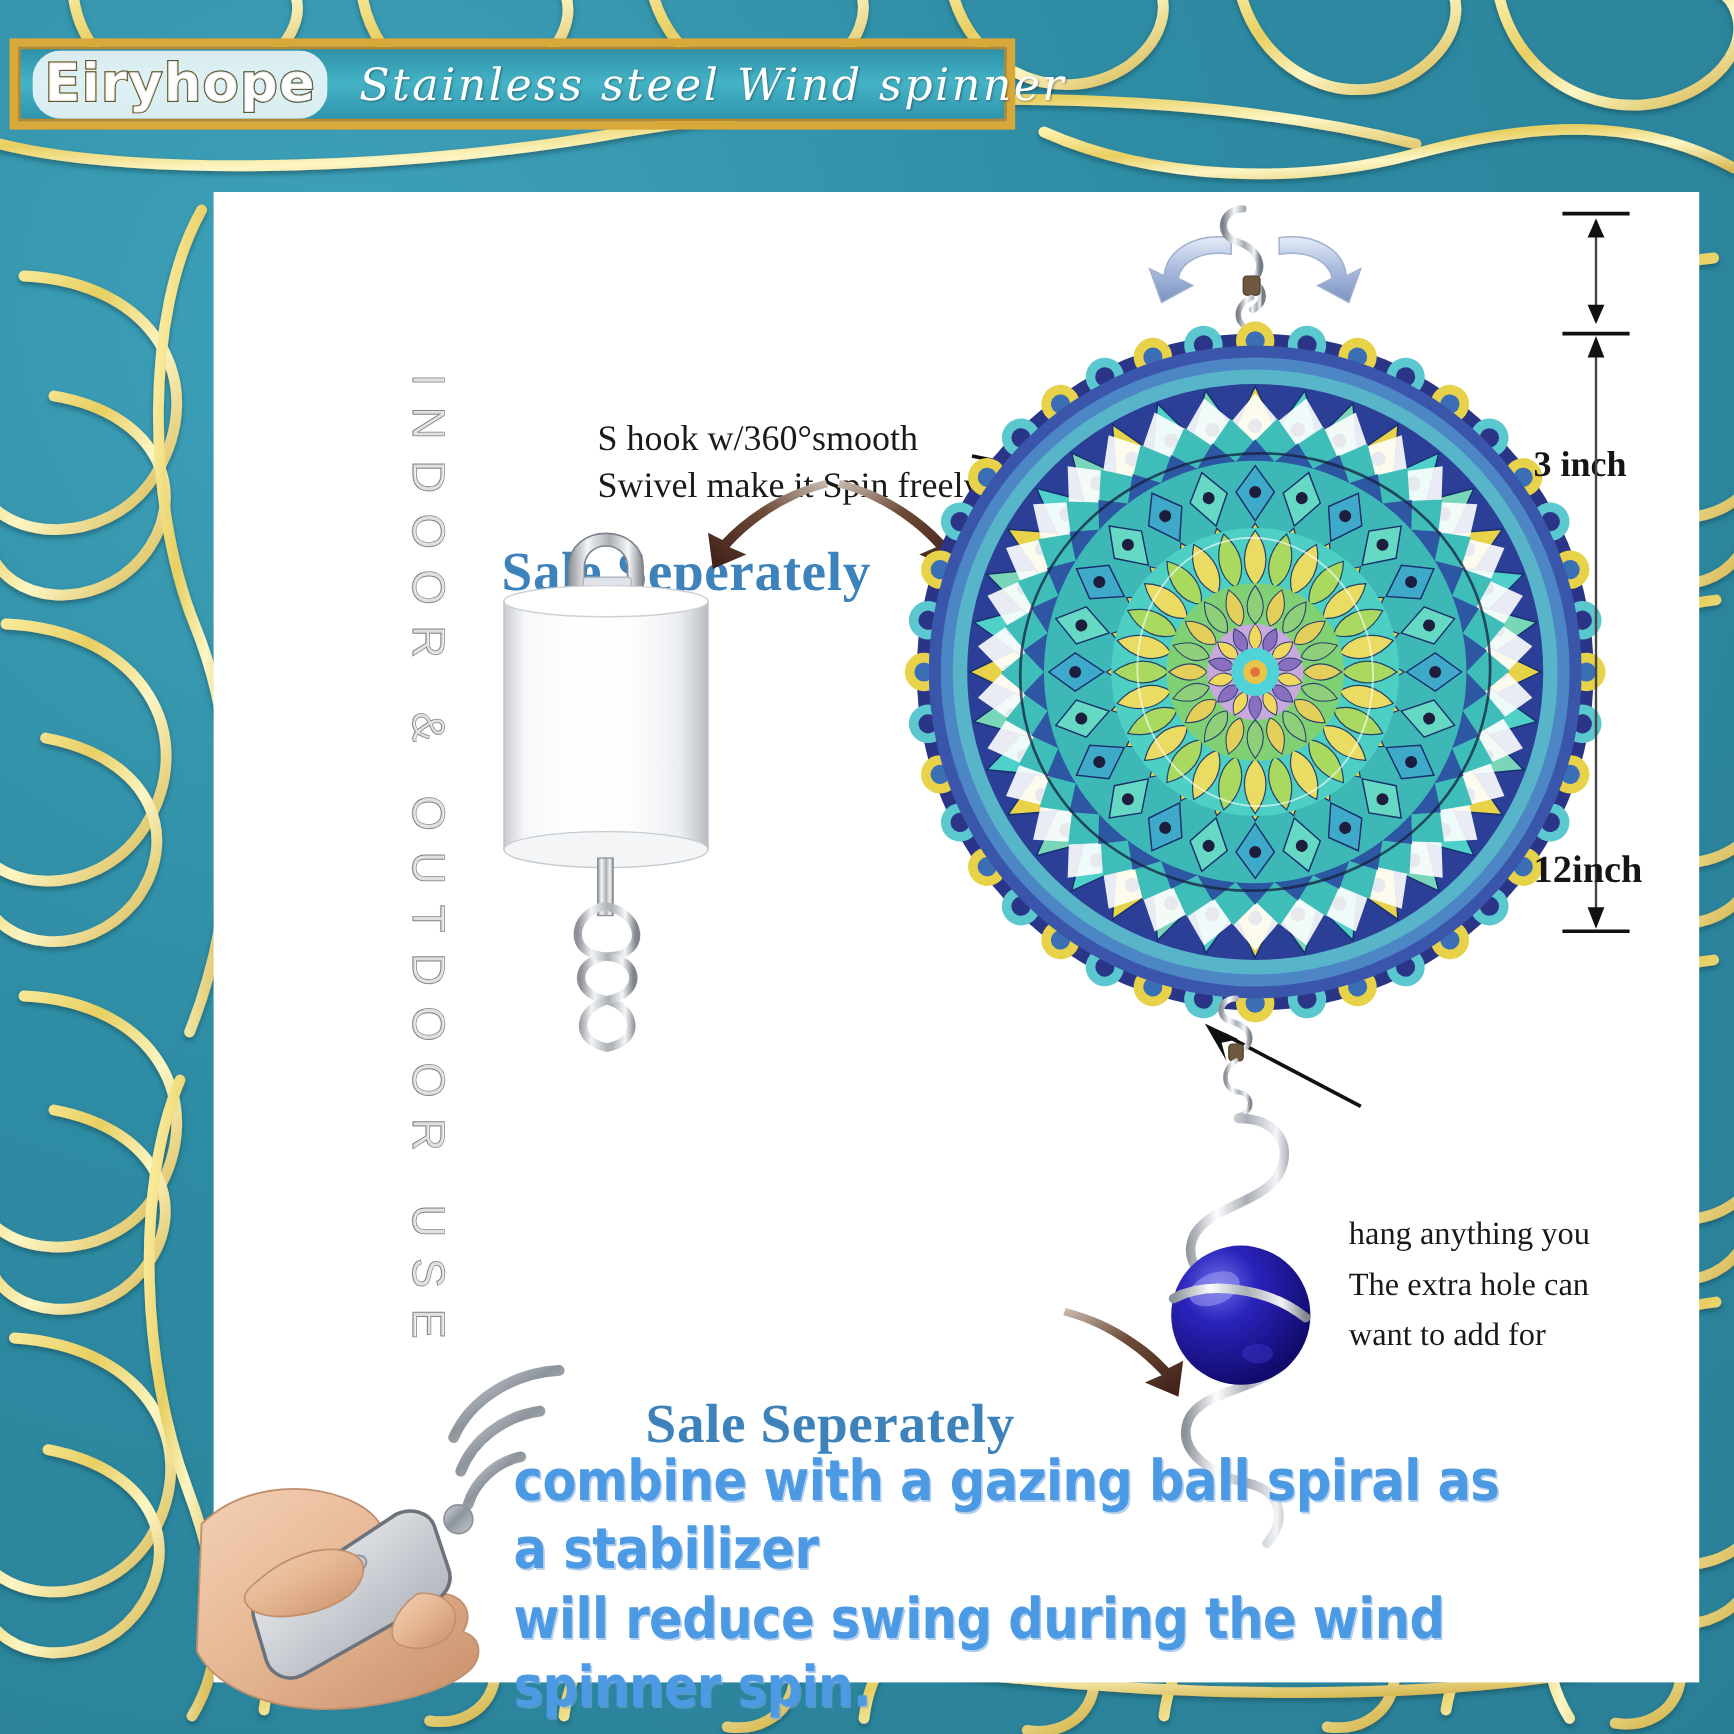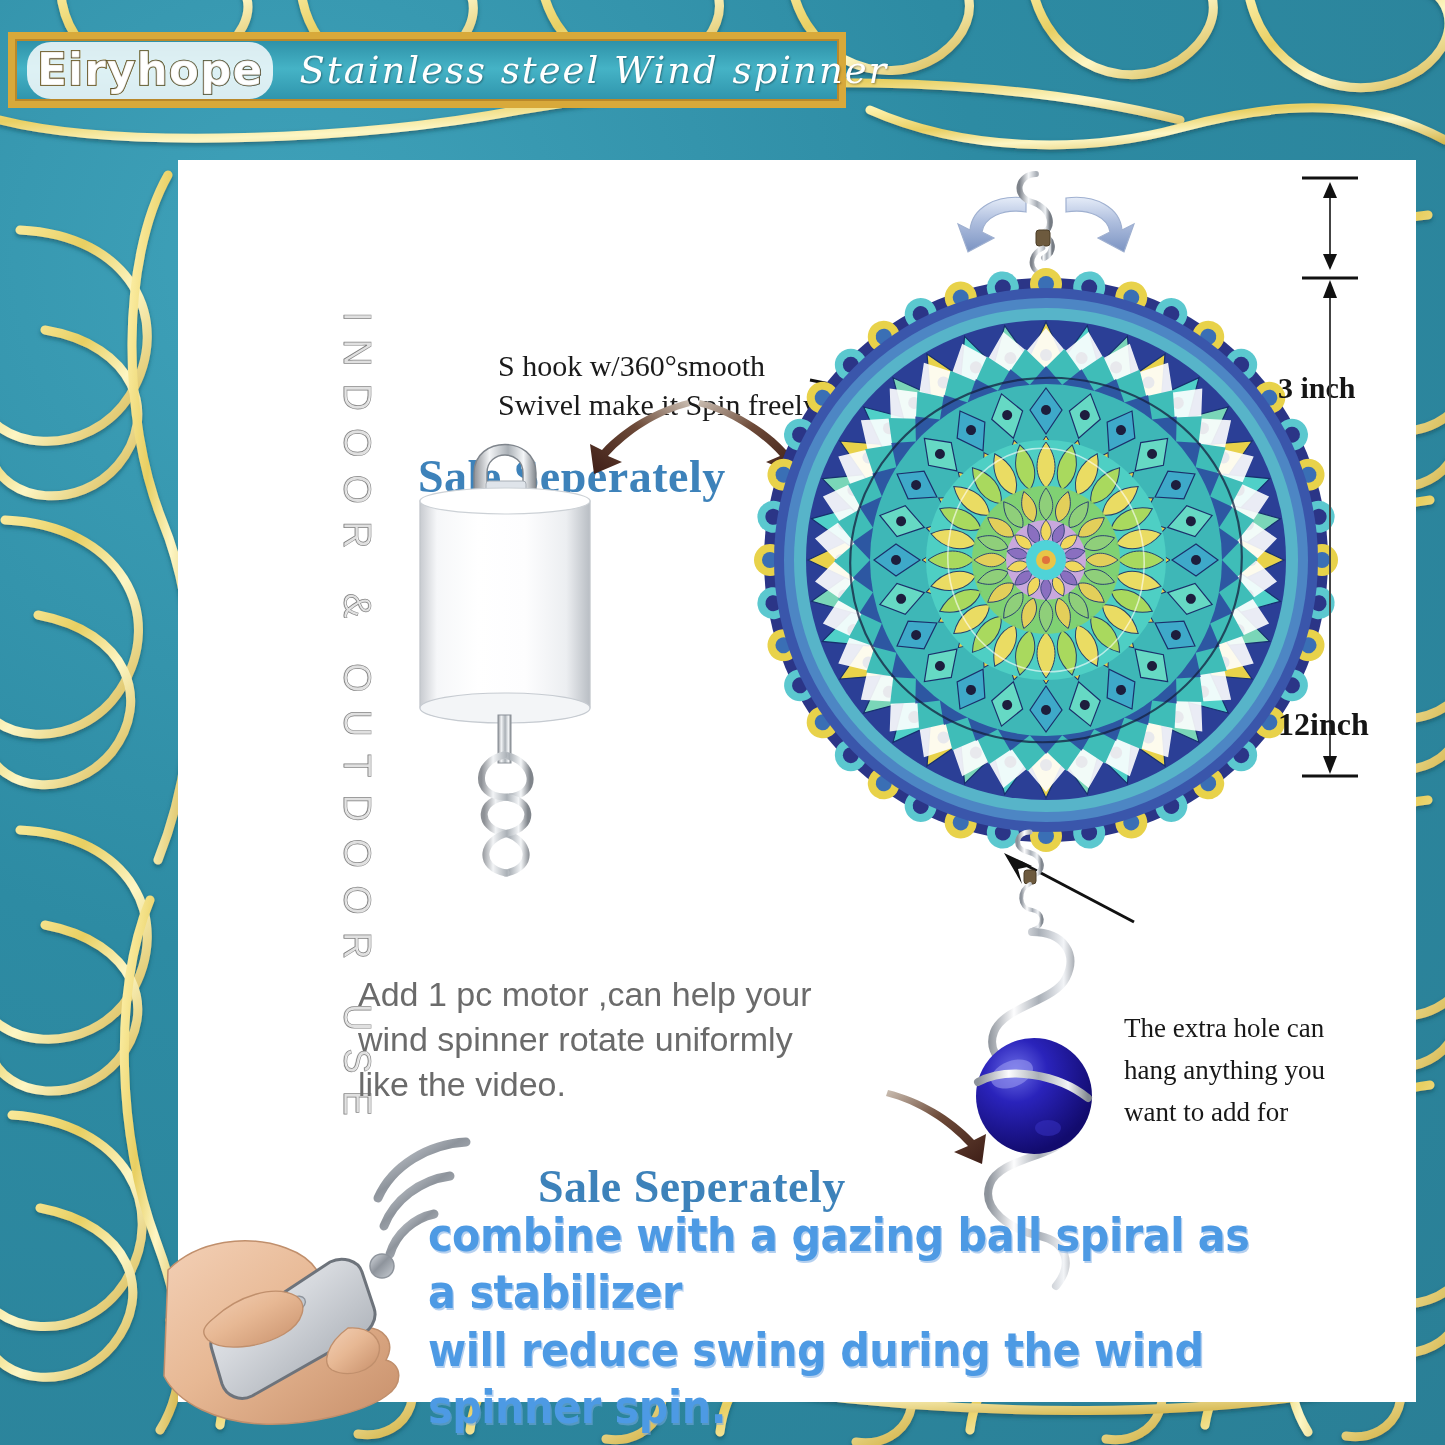--- a/index.html
+++ b/index.html
@@ -1031,29 +1031,24 @@
       <svg width="100" height="510" viewBox="0 0 100 510">
         <line x1="14" y1="6" x2="70" y2="6" stroke="#111" stroke-width="3"></line>
         <line x1="42" y1="12" x2="42" y2="498" stroke="#444" stroke-width="2"></line>
         <path d="M42 8 L35 26 L49 26 Z" fill="#111"></path>
         <path d="M42 502 L35 484 L49 484 Z" fill="#111"></path>
         <line x1="14" y1="504" x2="70" y2="504" stroke="#111" stroke-width="3"></line>
       </svg>
     </div>
     <div class="dim-mid">12inch</div>
 
-    <div class="motor-note">
-      <div>Add 1 pc motor ,can help your</div>
-      <div>wind spinner rotate uniformly</div>
-      <div>like the video.</div>
-    </div>
 
     <div class="hole-note">
+      <div>hang anything you</div>
       <div>The extra hole can</div>
-      <div>hang anything you</div>
       <div>want to add for</div>
     </div>
 
     <div class="sale2">Sale Seperately</div>
 
     <div class="art" style="left:188px;top:1000px;">
       <svg width="130" height="120" viewBox="0 0 130 120">
         <defs>
           <linearGradient id="sig" x1="0" y1="0" x2="1" y2="1">
             <stop offset="0%" stop-color="#d9dde2"></stop>

